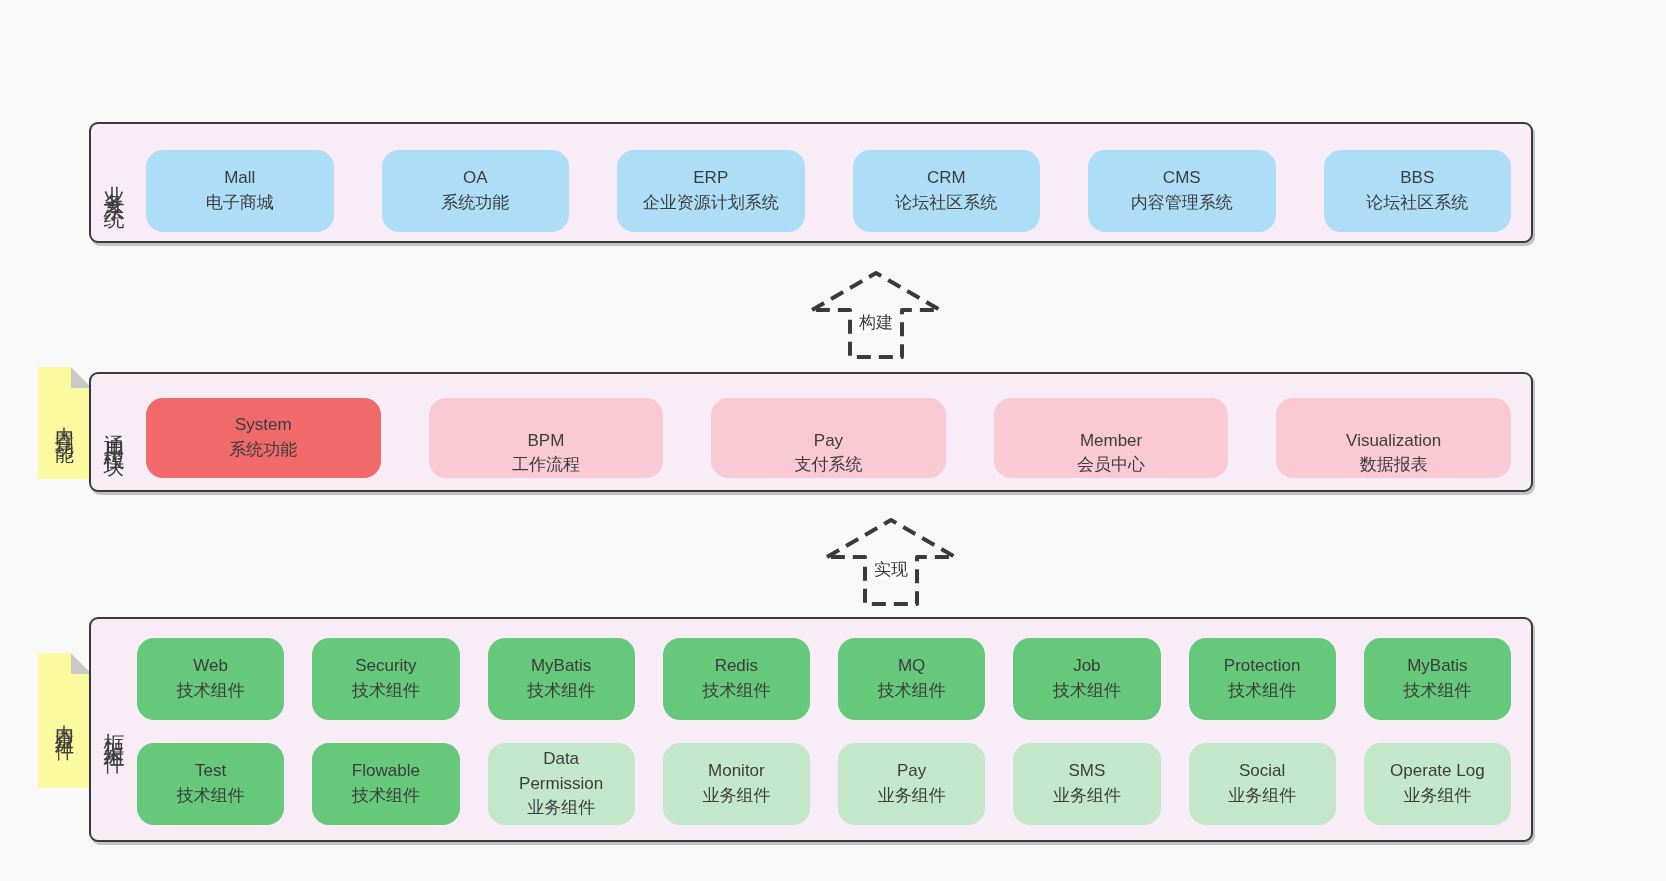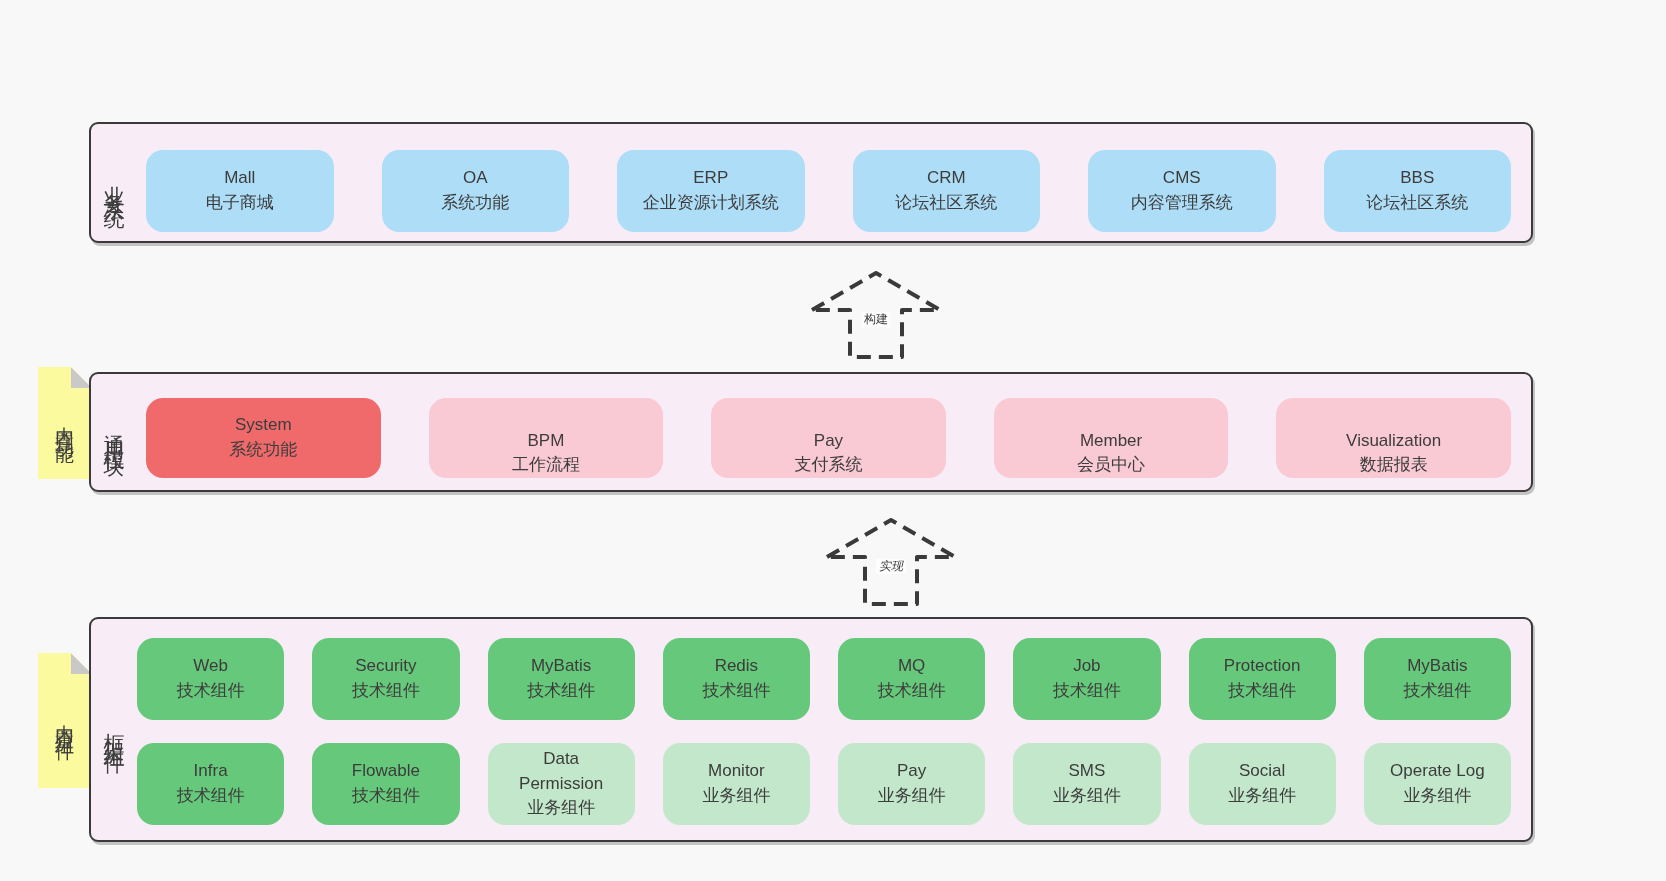--- a/index.html
+++ b/index.html
@@ -67,30 +67,30 @@
     position:absolute; left:50%; top:50%; transform:translate(-50%,-50%);
     writing-mode:vertical-rl; text-orientation:upright;
     font-size:19px; letter-spacing:6px; line-height:1; white-space:nowrap;
   }
   #sticky-common    { top:367px; height:112px; }
   #sticky-framework { top:653px; height:135px; }
 
   
   .arrow { position:absolute; width:140px; height:95px; }
   #arrow-build     { left:806px; top:268px; }
-  #arrow-implement { left:821px; top:515px;font-style:italic; }
+  #arrow-implement { left:821px; top:515px; }
   .arrow svg { position:absolute; inset:0; }
   .arrow path {
     fill:none; stroke:var(--color-arrow); stroke-width:4;
     stroke-dasharray:14 8; stroke-linejoin:round;
   }
   .arrow-label {
     position:absolute; left:50%; top:44px; transform:translateX(-50%);
     background:var(--color-arrow-label-bg); padding:0 3px;
-    font-size:12px; line-height:1.25; white-space:nowrap;
+    font-size:17px; line-height:1.25; white-space:nowrap;
   }
 </style>
 </head>
 <body>
 
 <div class="sticky" id="sticky-common">
   <span class="fold"></span>
   <span class="sticky-label">内置功能</span>
 </div>
 <div class="sticky" id="sticky-framework">
@@ -199,21 +199,21 @@
         <div class="box-title">Protection</div>
         <div class="box-sub">技术组件</div>
       </div>
       <div class="box green">
         <div class="box-title">MyBatis</div>
         <div class="box-sub">技术组件</div>
       </div>
     </div>
   <div class="boxes row-1">
       <div class="box green">
-        <div class="box-title">Infra</div>
+        <div class="box-title">Test</div>
         <div class="box-sub">技术组件</div>
       </div>
       <div class="box green">
         <div class="box-title">Flowable</div>
         <div class="box-sub">技术组件</div>
       </div>
       <div class="box lightgreen">
         <div class="box-title">Data
 Permission</div>
         <div class="box-sub">业务组件</div>

